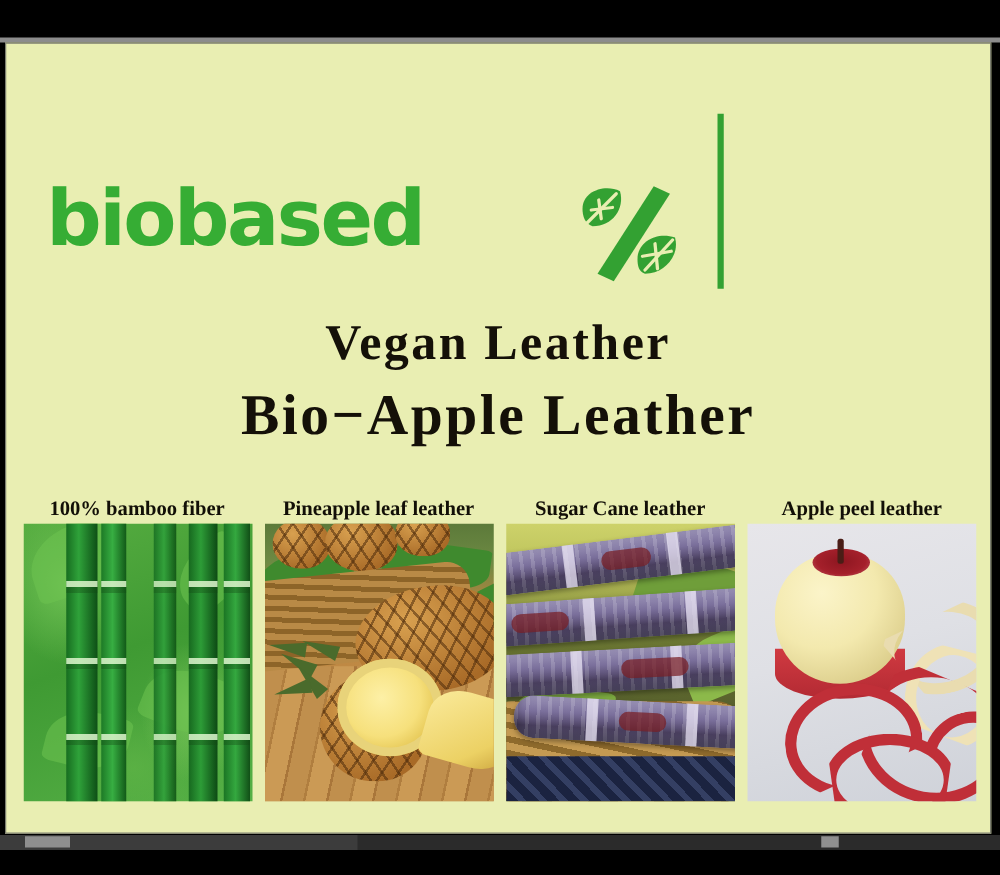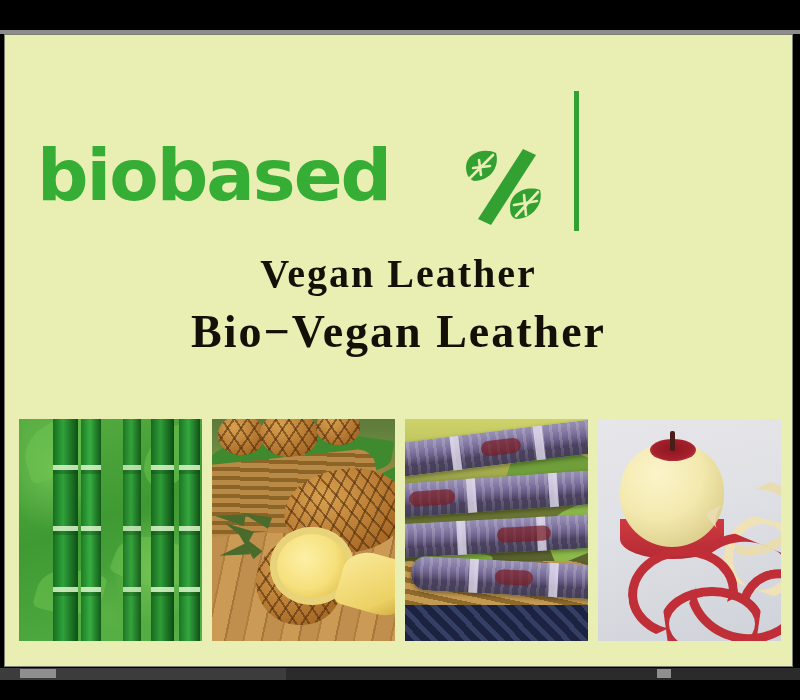--- a/index.html
+++ b/index.html
@@ -56,21 +56,21 @@
     left: 0; top: 0;
     width: 100%;
     height: 200px;
   }
   .logo-wordmark {
     position: absolute;
     left: 32px;
     top: 102px;
     font-family: "DejaVu Sans", sans-serif;
     font-weight: bold;
-    font-size: 72px;
+    font-size: 62px;
     line-height: 76px;
     letter-spacing: -2px;
     color: #36ad34;
     white-space: nowrap;
   }
   .logo-percent {
     position: absolute;
     left: 455px;
     top: 110px;
     width: 96px;
@@ -394,23 +394,29 @@
 
           <path d="M63 4 L76 10 L31 80 L18 74 Z" fill="#33a132"></path>
         </svg>
       </div>
 
       <div class="logo-divider"></div>
     </div>
 
     <div class="headline">
       <div class="headline-line1">Vegan Leather</div>
-      <div class="headline-line2">Bio−Vegan Leather</div>
+      <div class="headline-line2">Bio−Apple Leather</div>
     </div>
 
+    <div class="caption-row">
+      <div class="caption">100% bamboo fiber</div>
+      <div class="caption">Pineapple leaf leather</div>
+      <div class="caption">Sugar Cane leather</div>
+      <div class="caption">Apple peel leather</div>
+    </div>
 
     <div class="panel-row">
 
       <div class="panel bamboo">
         <div class="bleaf" style="left:4px;  top:2px;   width:72px; height:54px; transform:rotate(-18deg);"></div>
         <div class="bleaf" style="left:96px; top:118px; width:78px; height:50px; transform:rotate(22deg);"></div>
         <div class="bleaf" style="left:120px;top:18px;  width:60px; height:44px; transform:rotate(-40deg);"></div>
         <div class="bleaf" style="left:18px; top:150px; width:66px; height:46px; transform:rotate(14deg);"></div>
 
         <div class="stalk" style="left:34px;  width:25px; background:linear-gradient(90deg,#176d20,#2fa23a 40%,#0e4f16);"></div>

